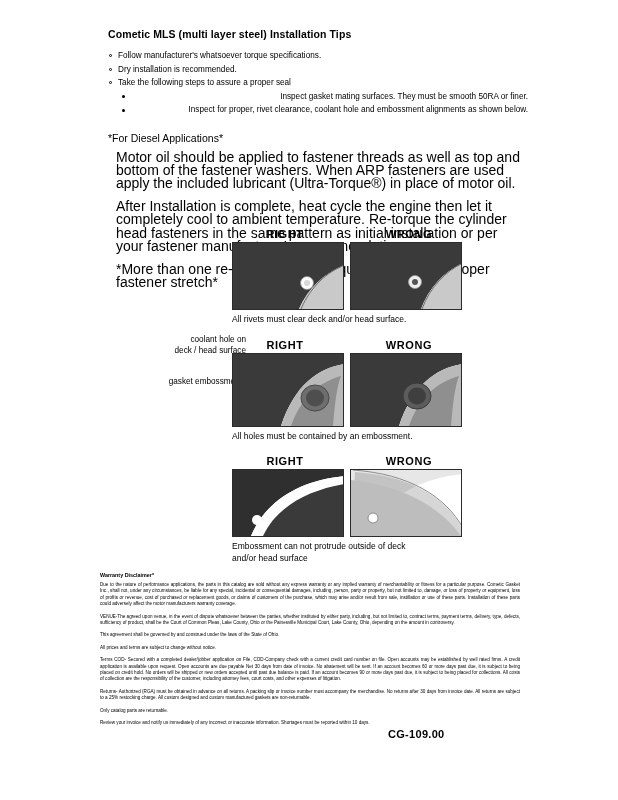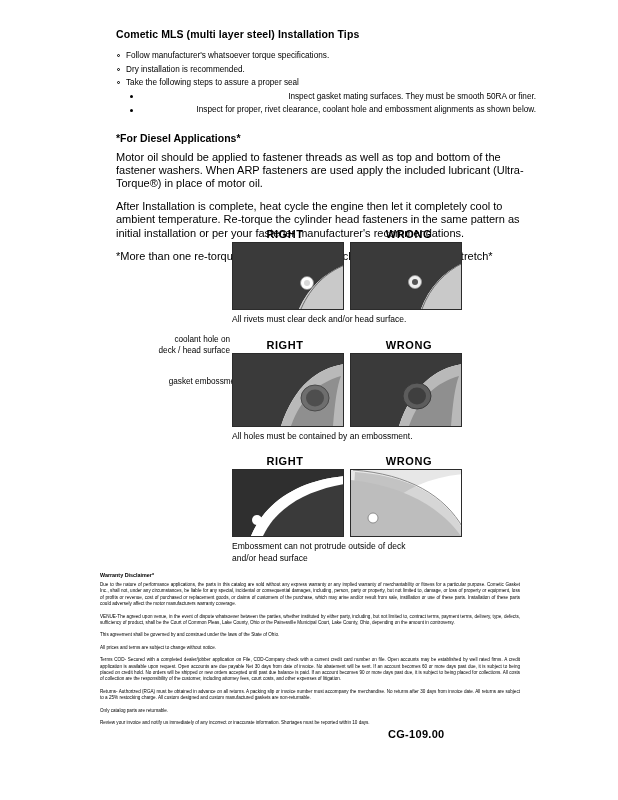--- a/index.html
+++ b/index.html
@@ -17,21 +17,21 @@
   }
   .page {
     position: relative;
     width: 618px;
     height: 800px;
     padding: 0;
     box-sizing: border-box;
   }
   .content {
     position: absolute;
-    left: 116px;
+    left: 108px;
     top: 28px;
     width: 420px;
   }
   h1.title {
     font-size: 10.5px;
     font-weight: bold;
     margin: 0 0 9px 0;
     letter-spacing: 0.1px;
   }
   .bullet-list {
@@ -74,27 +74,27 @@
     position: absolute;
     left: 2px;
     top: 5.5px;
     width: 3px;
     height: 3px;
     background: #000;
     border-radius: 50%;
   }
   h2.subtitle {
     font-size: 10.5px;
-    font-weight: bold;
+    font-weight: normal;
     margin: 15px 0 7px 0;
   }
   p.para {
-    font-size: 11px;
+    font-size: 14px;
     line-height: 13.2px;
-    margin: 0 0 10px 0;
+    margin: 0 0 10px 8px;
   }
   p.para.tight {
     margin-bottom: 0;
   }
 
   
   .figures {
     position: absolute;
     left: 232px;
     top: 228px;
@@ -194,21 +194,21 @@
       <li>Inspect gasket mating surfaces.  They must be smooth 50RA or finer.</li>
       <li>Inspect for proper, rivet clearance, coolant hole and embossment alignments as shown below.</li>
     </ul>
 
     <h2 class="subtitle">*For Diesel Applications*</h2>
     <p class="para">Motor oil should be applied to fastener threads as well as top and bottom of the fastener washers.  When ARP fasteners are used apply the included lubricant (Ultra-Torque®) in place of motor oil.</p>
     <p class="para">After Installation is complete, heat cycle the engine then let it completely cool to ambient temperature. Re-torque the cylinder head fasteners in the same pattern as initial installation or per your fastener manufacturer's recommendations.</p>
     <p class="para tight">*More than one re-torque may be required to achieve proper fastener stretch*</p>
   </div>
 
-  <div class="callout" style="left:120px; top:334px; width:110px;">
+  <div class="callout" style="left:136px; top:334px; width:110px;">
     <div>coolant hole on</div>
     <div>deck / head surface</div>
   </div>
   <div class="callout-line" style="left:244px; top:356px; width:58px;"></div>
 
   <div class="callout" style="left:112px; top:376px; width:130px;">
     <span>gasket embossment</span>
   </div>
   <div class="callout-line" style="left:244px; top:384px; width:62px;"></div>
 

